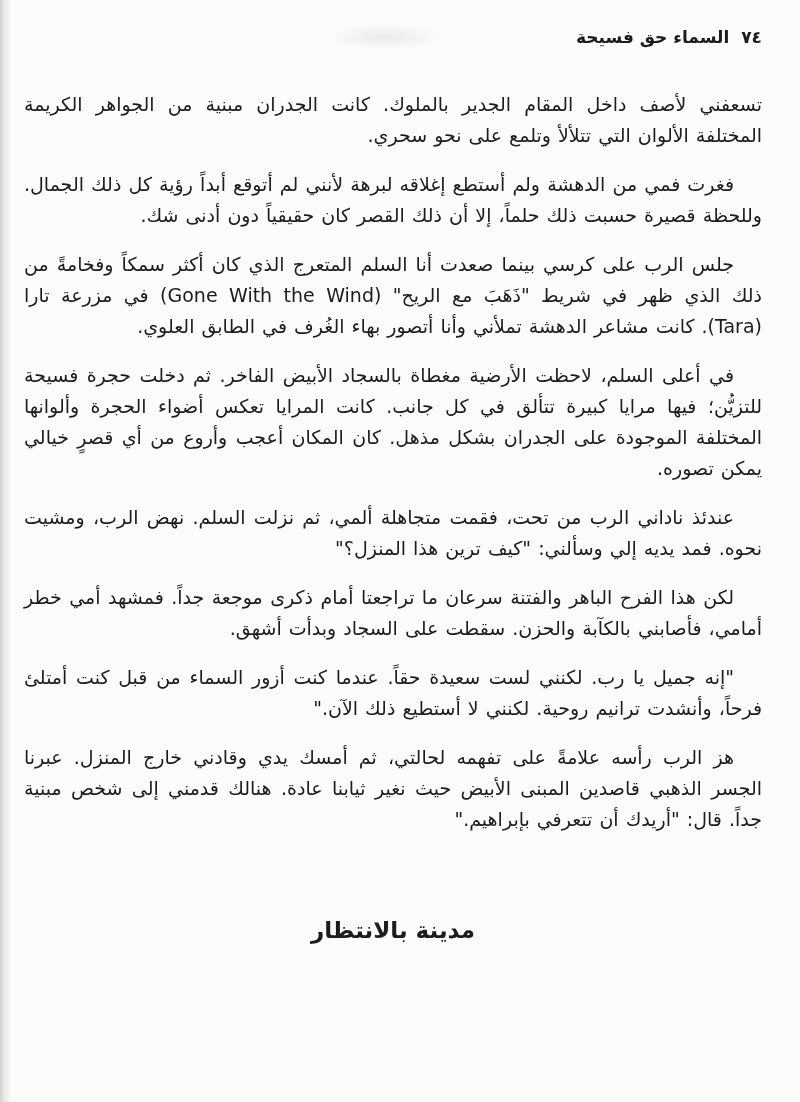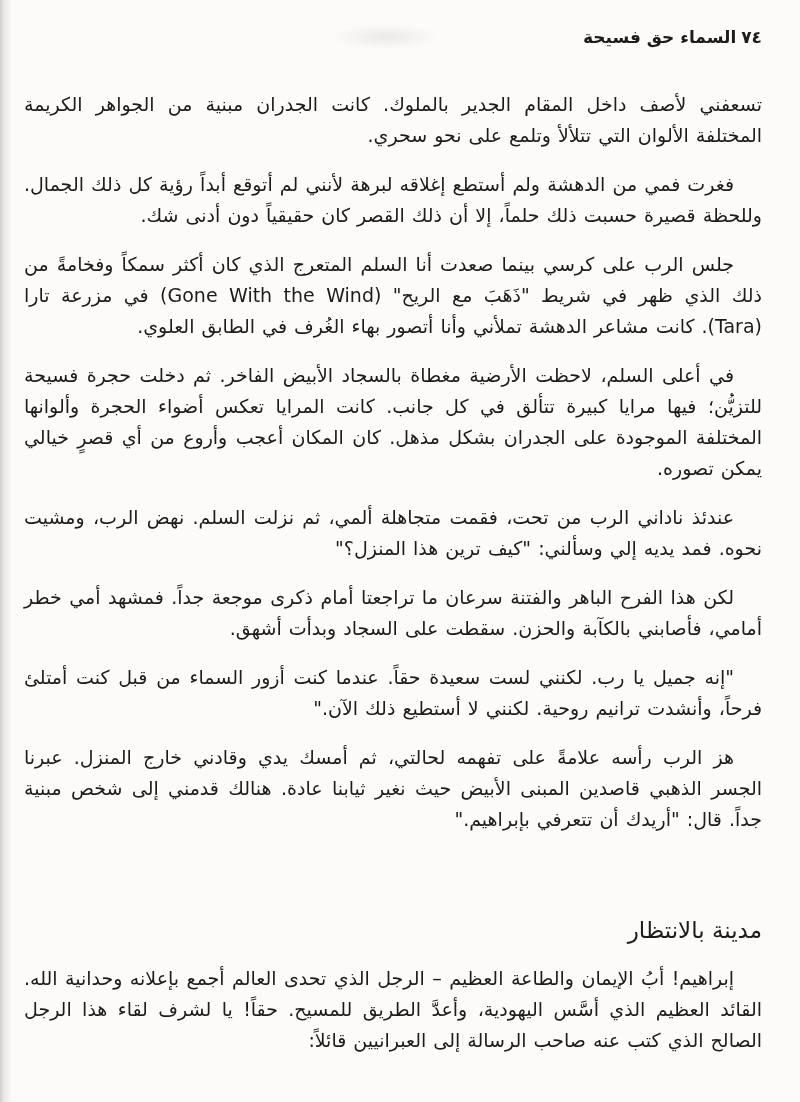--- a/index.html
+++ b/index.html
@@ -33,33 +33,34 @@
   }
   .running-head {
     text-align: right;
     font-size: 17px;
     font-weight: 700;
     line-height: 24px;
     margin-bottom: 40px;
     letter-spacing: 0.2px;
     white-space: nowrap;
   }
-  .running-head .pagenum { margin-left: 5px; }
+  .running-head .pagenum { margin-left: 12px; }
   .body-text p {
     font-size: 19px;
     line-height: 31px;
     text-align: justify;
     margin: 4px 0 18px 0;
     text-indent: 28px; 
     word-spacing: 1px;
   }
   .body-text p.no-indent { text-indent: 0; }
   .section-heading {
+    text-align: center;
     font-size: 23px;
-    font-weight: 400;
+    font-weight: 700;
     line-height: 34px;
     margin: 78px 0 16px 0;
   }
 </style>
 </head>
 <body>
 
 <div class="scan-edge-left"></div>
 <div class="scan-smudge"></div>
 
@@ -74,16 +75,15 @@
     <p>فغرت فمي من الدهشة ولم أستطع إغلاقه لبرهة لأنني لم أتوقع أبداً رؤية كل ذلك الجمال. وللحظة قصيرة حسبت ذلك حلماً، إلا أن ذلك القصر كان حقيقياً دون أدنى شك.</p>
     <p>جلس الرب على كرسي بينما صعدت أنا السلم المتعرج الذي كان أكثر سمكاً وفخامةً من ذلك الذي ظهر في شريط "ذَهَبَ مع الريح" (Gone With the Wind) في مزرعة تارا (Tara). كانت مشاعر الدهشة تملأني وأنا أتصور بهاء الغُرف في الطابق العلوي.</p>
     <p>في أعلى السلم، لاحظت الأرضية مغطاة بالسجاد الأبيض الفاخر. ثم دخلت حجرة فسيحة للتزيُّن؛ فيها مرايا كبيرة تتألق في كل جانب. كانت المرايا تعكس أضواء الحجرة وألوانها المختلفة الموجودة على الجدران بشكل مذهل. كان المكان أعجب وأروع من أي قصرٍ خيالي يمكن تصوره.</p>
     <p>عندئذ ناداني الرب من تحت، فقمت متجاهلة ألمي، ثم نزلت السلم. نهض الرب، ومشيت نحوه. فمد يديه إلي وسألني: "كيف ترين هذا المنزل؟"</p>
     <p>لكن هذا الفرح الباهر والفتنة سرعان ما تراجعتا أمام ذكرى موجعة جداً. فمشهد أمي خطر أمامي، فأصابني بالكآبة والحزن. سقطت على السجاد وبدأت أشهق.</p>
     <p>"إنه جميل يا رب. لكنني لست سعيدة حقاً. عندما كنت أزور السماء من قبل كنت أمتلئ فرحاً، وأنشدت ترانيم روحية. لكنني لا أستطيع ذلك الآن."</p>
     <p>هز الرب رأسه علامةً على تفهمه لحالتي، ثم أمسك يدي وقادني خارج المنزل. عبرنا الجسر الذهبي قاصدين المبنى الأبيض حيث نغير ثيابنا عادة. هنالك قدمني إلى شخص مبنية جداً. قال: "أريدك أن تتعرفي بإبراهيم."</p>
 
     <h2 class="section-heading">مدينة بالانتظار</h2>
 
-    <p>إبراهيم! أبُ الإيمان والطاعة العظيم – الرجل الذي تحدى العالم أجمع بإعلانه وحدانية الله. القائد العظيم الذي أسَّس اليهودية، وأعدَّ الطريق للمسيح. حقاً! يا لشرف لقاء هذا الرجل الصالح الذي كتب عنه صاحب الرسالة إلى العبرانيين قائلاً:</p>
   </div>
 
 </div>
 
 </body></html>

